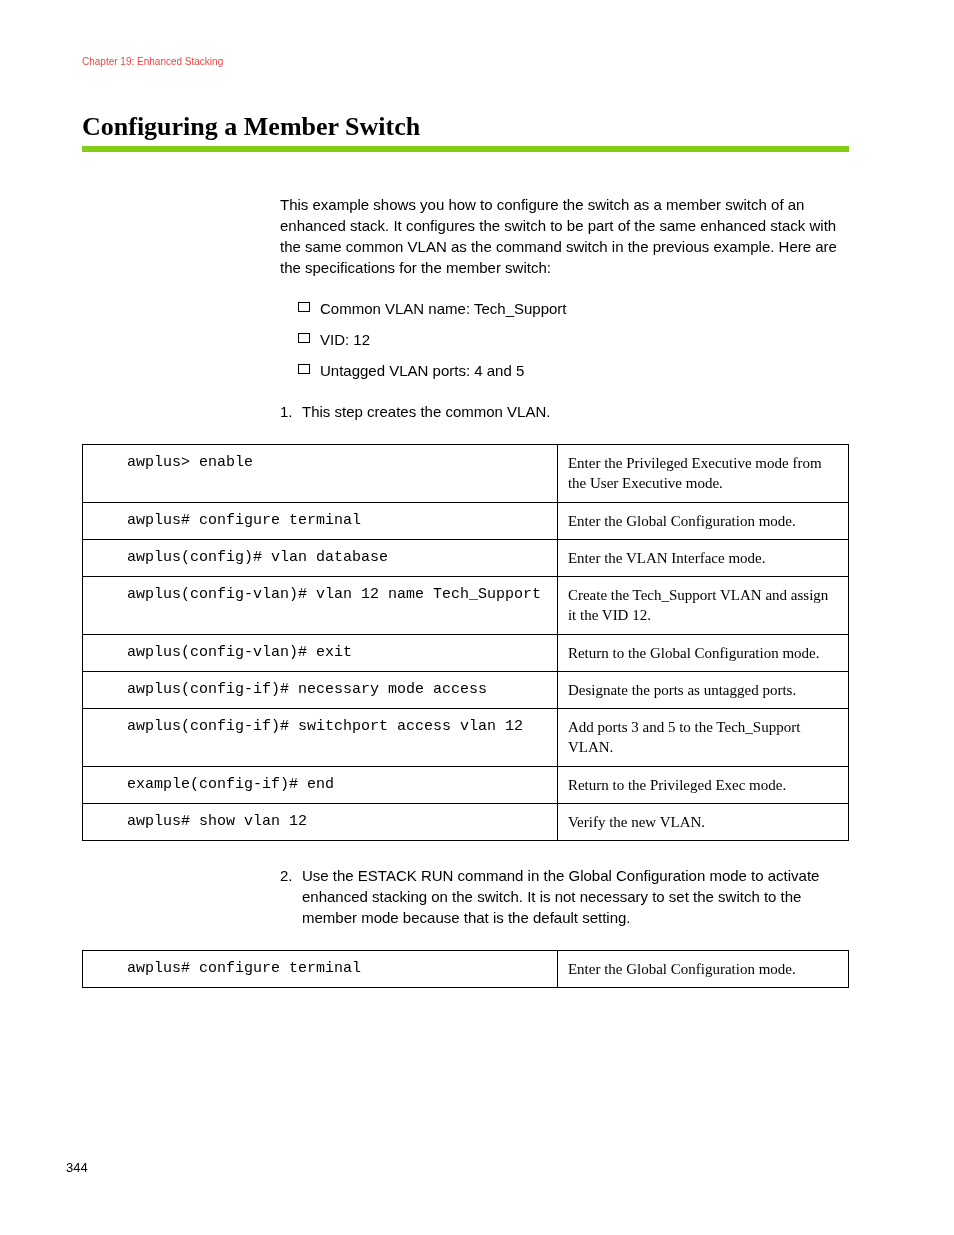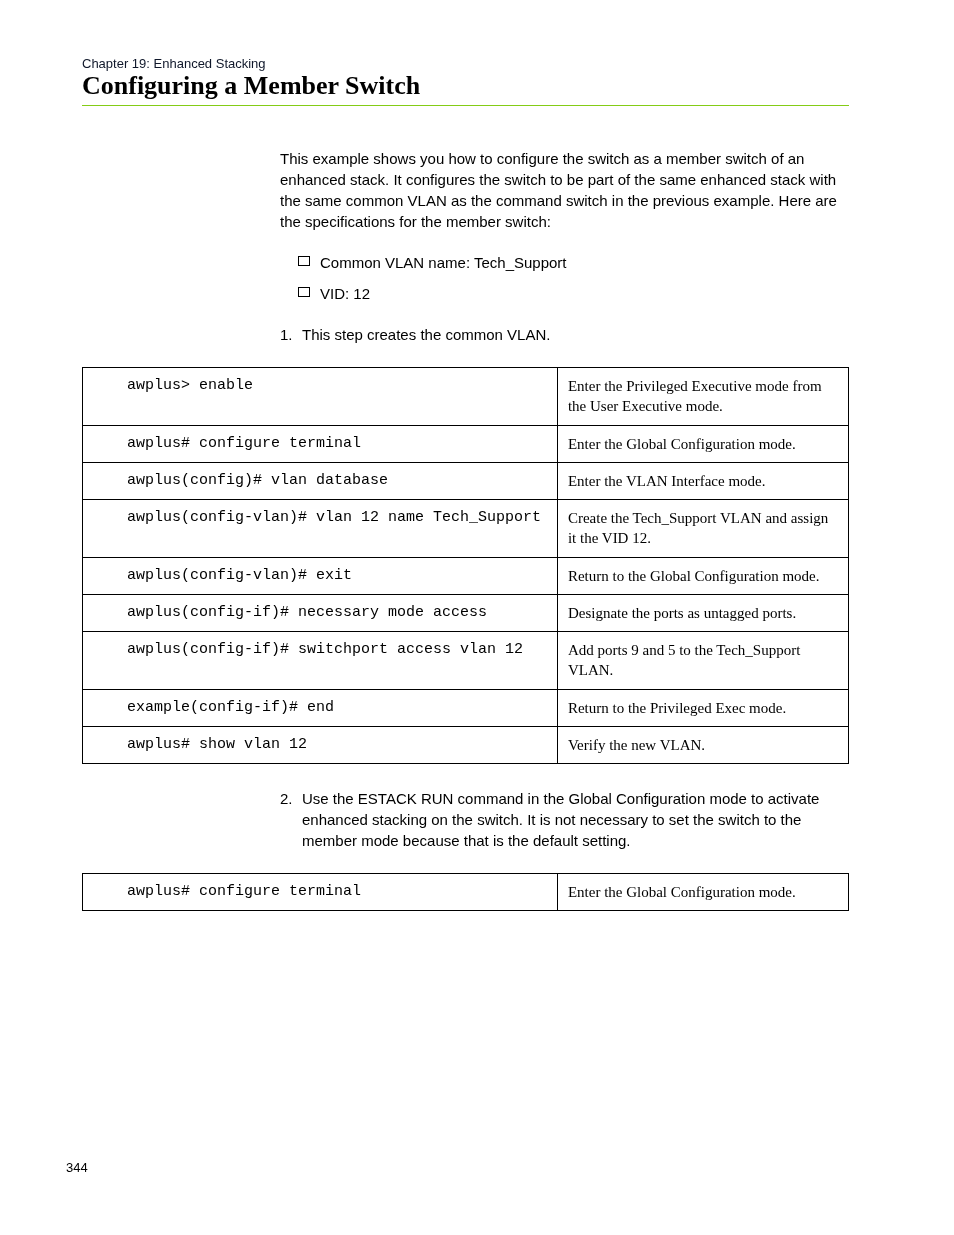--- a/index.html
+++ b/index.html
@@ -9,29 +9,30 @@
     }
     body {
       background: #fff;
       font-family: Arial, Helvetica, sans-serif;
       width: 954px;
       height: 1235px;
       position: relative;
       padding: 56px 105px 0 82px;
     }
     .chapter-header {
-      font-size: 13px;
-      color: #0f172a;
+      font-size: 10px;
+      color: #ef4444;
+      margin-bottom: 45px;
     }
     .section-title {
       font-family: 'Times New Roman', Times, serif;
       font-size: 26px;
       font-weight: bold;
       padding-bottom: 4px;
-      border-bottom: 1px solid #84cc16;
+      border-bottom: 6px solid #84cc16;
       margin-bottom: 42px;
     }
     .content-block {
       margin-left: 198px;
       font-size: 15px;
       line-height: 1.4;
     }
     .intro-para {
       margin-bottom: 20px;
     }
@@ -100,20 +101,21 @@
 <div class="chapter-header">Chapter 19: Enhanced Stacking</div>
 
 <h1 class="section-title">Configuring a Member Switch</h1>
 
 <div class="content-block">
   <p class="intro-para">This example shows you how to configure the switch as a member switch of an enhanced stack. It configures the switch to be part of the same enhanced stack with the same common VLAN as the command switch in the previous example. Here are the specifications for the member switch:</p>
 
   <ul class="bullet-list">
     <li>Common VLAN name: Tech_Support</li>
     <li>VID: 12</li>
+    <li>Untagged VLAN ports: 4 and 5</li>
   </ul>
 
   <ol class="step-list">
     <li class="step-item">
       <span class="step-num">1.</span>
       <span>This step creates the common VLAN.</span>
     </li>
   </ol>
 </div>
 
@@ -138,21 +140,21 @@
   <tr>
     <td>awplus(config-vlan)# exit</td>
     <td>Return to the Global Configuration mode.</td>
   </tr>
   <tr>
     <td>awplus(config-if)# necessary mode access</td>
     <td>Designate the ports as untagged ports.</td>
   </tr>
   <tr>
     <td>awplus(config-if)# switchport access vlan 12</td>
-    <td>Add ports 9 and 5 to the Tech_Support VLAN.</td>
+    <td>Add ports 3 and 5 to the Tech_Support VLAN.</td>
   </tr>
   <tr>
     <td>example(config-if)# end</td>
     <td>Return to the Privileged Exec mode.</td>
   </tr>
   <tr>
     <td>awplus# show vlan 12</td>
     <td>Verify the new VLAN.</td>
   </tr>
 </tbody>

